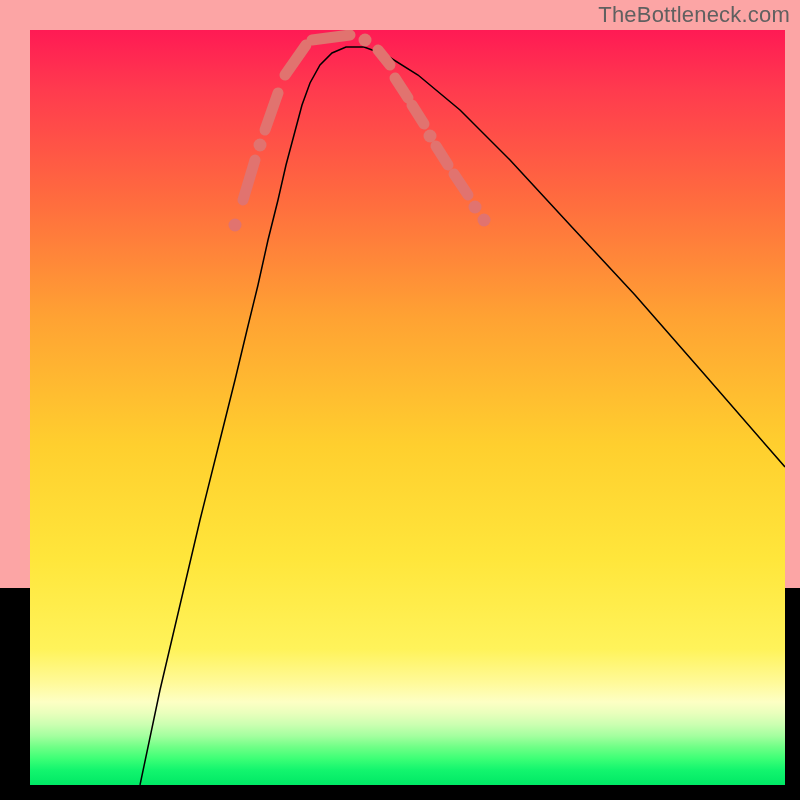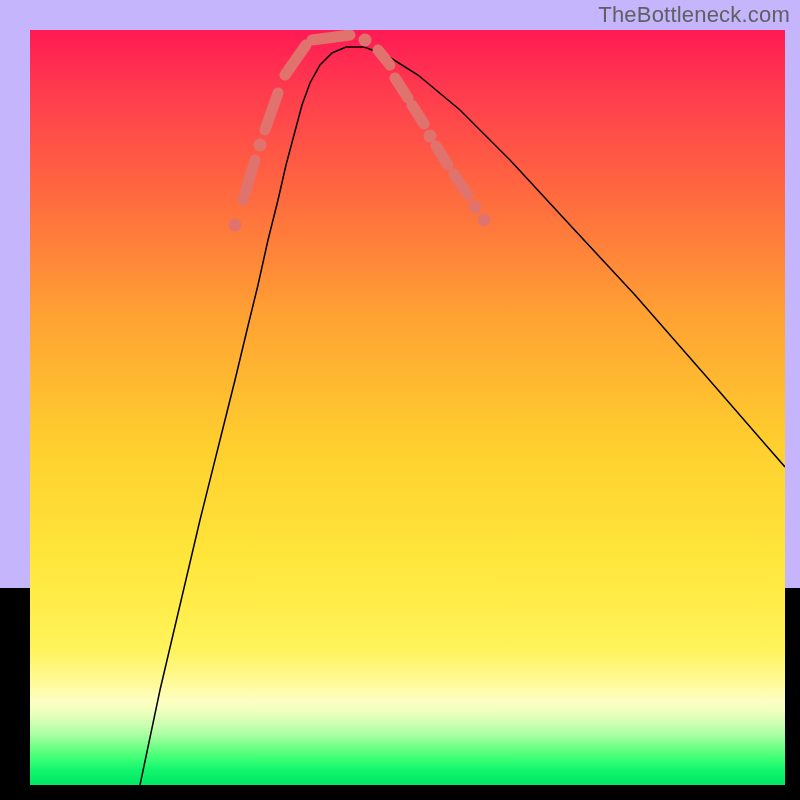--- a/index.html
+++ b/index.html
@@ -8,21 +8,21 @@
     width: 800px;
     height: 800px;
     background: #000;
     overflow: hidden;
     font-family: Arial, Helvetica, sans-serif;
   }
   .canvas {
     position: relative;
     width: 800px;
     height: 588px;
-    background: #c4b5fd;
+    background: #fca5a5;
   }
   .watermark {
     position: absolute;
     top: 2px;
     right: 10px;
     color: #606060;
     font-size: 22px;
     font-weight: 500;
     letter-spacing: 0.2px;
     z-index: 50;

